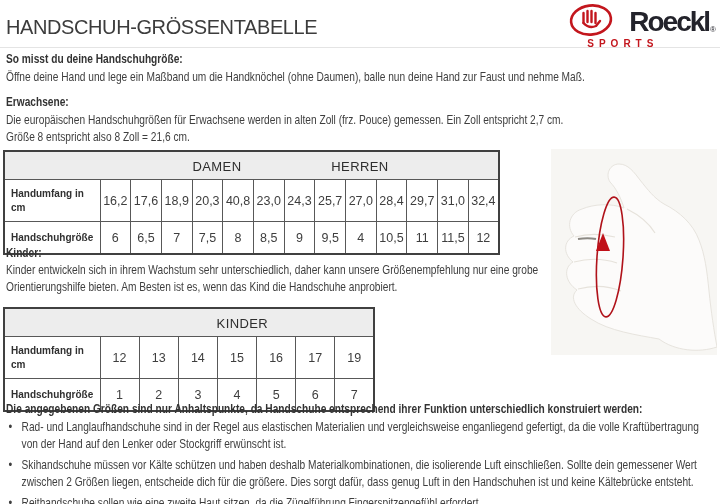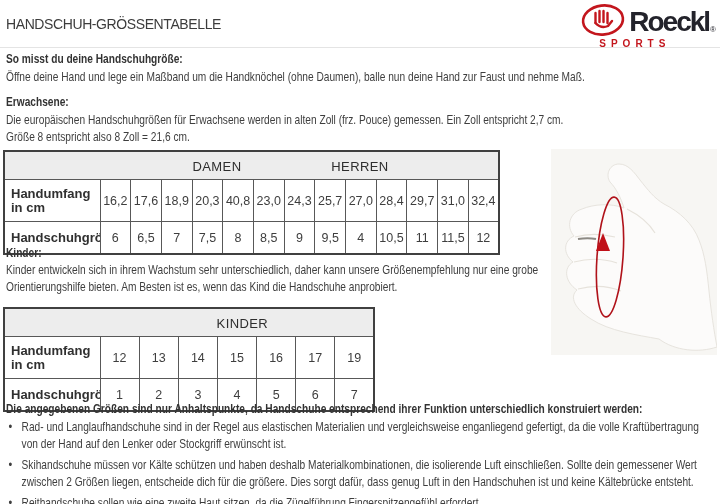--- a/index.html
+++ b/index.html
@@ -1,43 +1,43 @@
 <!DOCTYPE html>
 <html><head>
 <meta charset="utf-8">
 <style>
   html,body{margin:0;padding:0;}
   body{width:720px;height:504px;background:#ffffff;font-family:"Liberation Sans",sans-serif;color:#3d3d3d;overflow:hidden;}
   .page{position:relative;width:720px;height:504px;background:#fff;overflow:hidden;}
 
   
-  .title{position:absolute;left:6px;top:16px;font-size:14px;font-weight:400;letter-spacing:-0.4px;color:#3c3c3c;white-space:nowrap;}
+  .title{position:absolute;left:6px;top:16px;font-size:20px;font-weight:400;letter-spacing:-0.4px;color:#3c3c3c;white-space:nowrap;}
   .logo{position:absolute;right:5px;top:3px;display:flex;flex-direction:column;align-items:flex-start;}
-  .logo-top{display:flex;align-items:center;gap:2px;}
+  .logo-top{display:flex;align-items:center;gap:14px;}
   .wordmark{font-size:28px;font-weight:bold;letter-spacing:-2px;color:#23232b;line-height:30px;}
   .reg{font-size:8px;color:#23232b;vertical-align:top;position:relative;top:8px;left:1px;font-weight:normal;letter-spacing:0;}
   .sports{font-size:10px;font-weight:bold;color:#c3161d;letter-spacing:5px;margin-left:18px;margin-top:-3px;}
   .rule{position:absolute;left:0;top:47px;width:720px;height:1px;background:#e4e4e4;}
 
   
   .cond{transform:scaleX(0.82);transform-origin:left top;width:866px;}
   .cond.narrow{width:700px;}
   p{margin:0;font-size:12.4px;line-height:17px;color:#3e3e3e;}
   .bold{font-weight:bold;color:#333;}
 
   .abs{position:absolute;left:6px;}
 
   
   table{border-collapse:collapse;table-layout:fixed;position:absolute;background:#fff;border:2px solid #404040;}
   td{border:1px solid #585858;text-align:center;vertical-align:middle;font-size:12.5px;color:#3e3e3e;padding:0;overflow:hidden;margin-top:42px;}
   td.group{background:#ededed;height:27px;position:relative;border-bottom:1px solid #585858;}
   td.group span{position:absolute;top:50%;transform:translate(-50%,-50%);font-size:13px;letter-spacing:0.4px;color:#2e2e2e;white-space:nowrap;}
   .adult{left:3px;top:150px;width:497px;}
   .kids{left:3px;top:307px;width:372px;}
-  td.rowlabel{text-align:left;font-weight:bold;font-size:13px;line-height:14px;color:#303030;padding:2px 3px 2px 6px;}
+  td.rowlabel{text-align:left;font-weight:bold;font-size:10px;line-height:14px;color:#303030;padding:2px 3px 2px 6px;}
   tr.r1 td{height:37px;}
   tr.r2 td{height:27px;}
   .pos-damen{left:43%;}
   .pos-herren{left:72%;}
   .pos-kinder{left:64.5%;}
 
   
   .hand-panel{position:absolute;left:551px;top:149px;width:166px;height:206px;background:#f7f6f3;}
   .hand-panel svg{display:block;}
 

